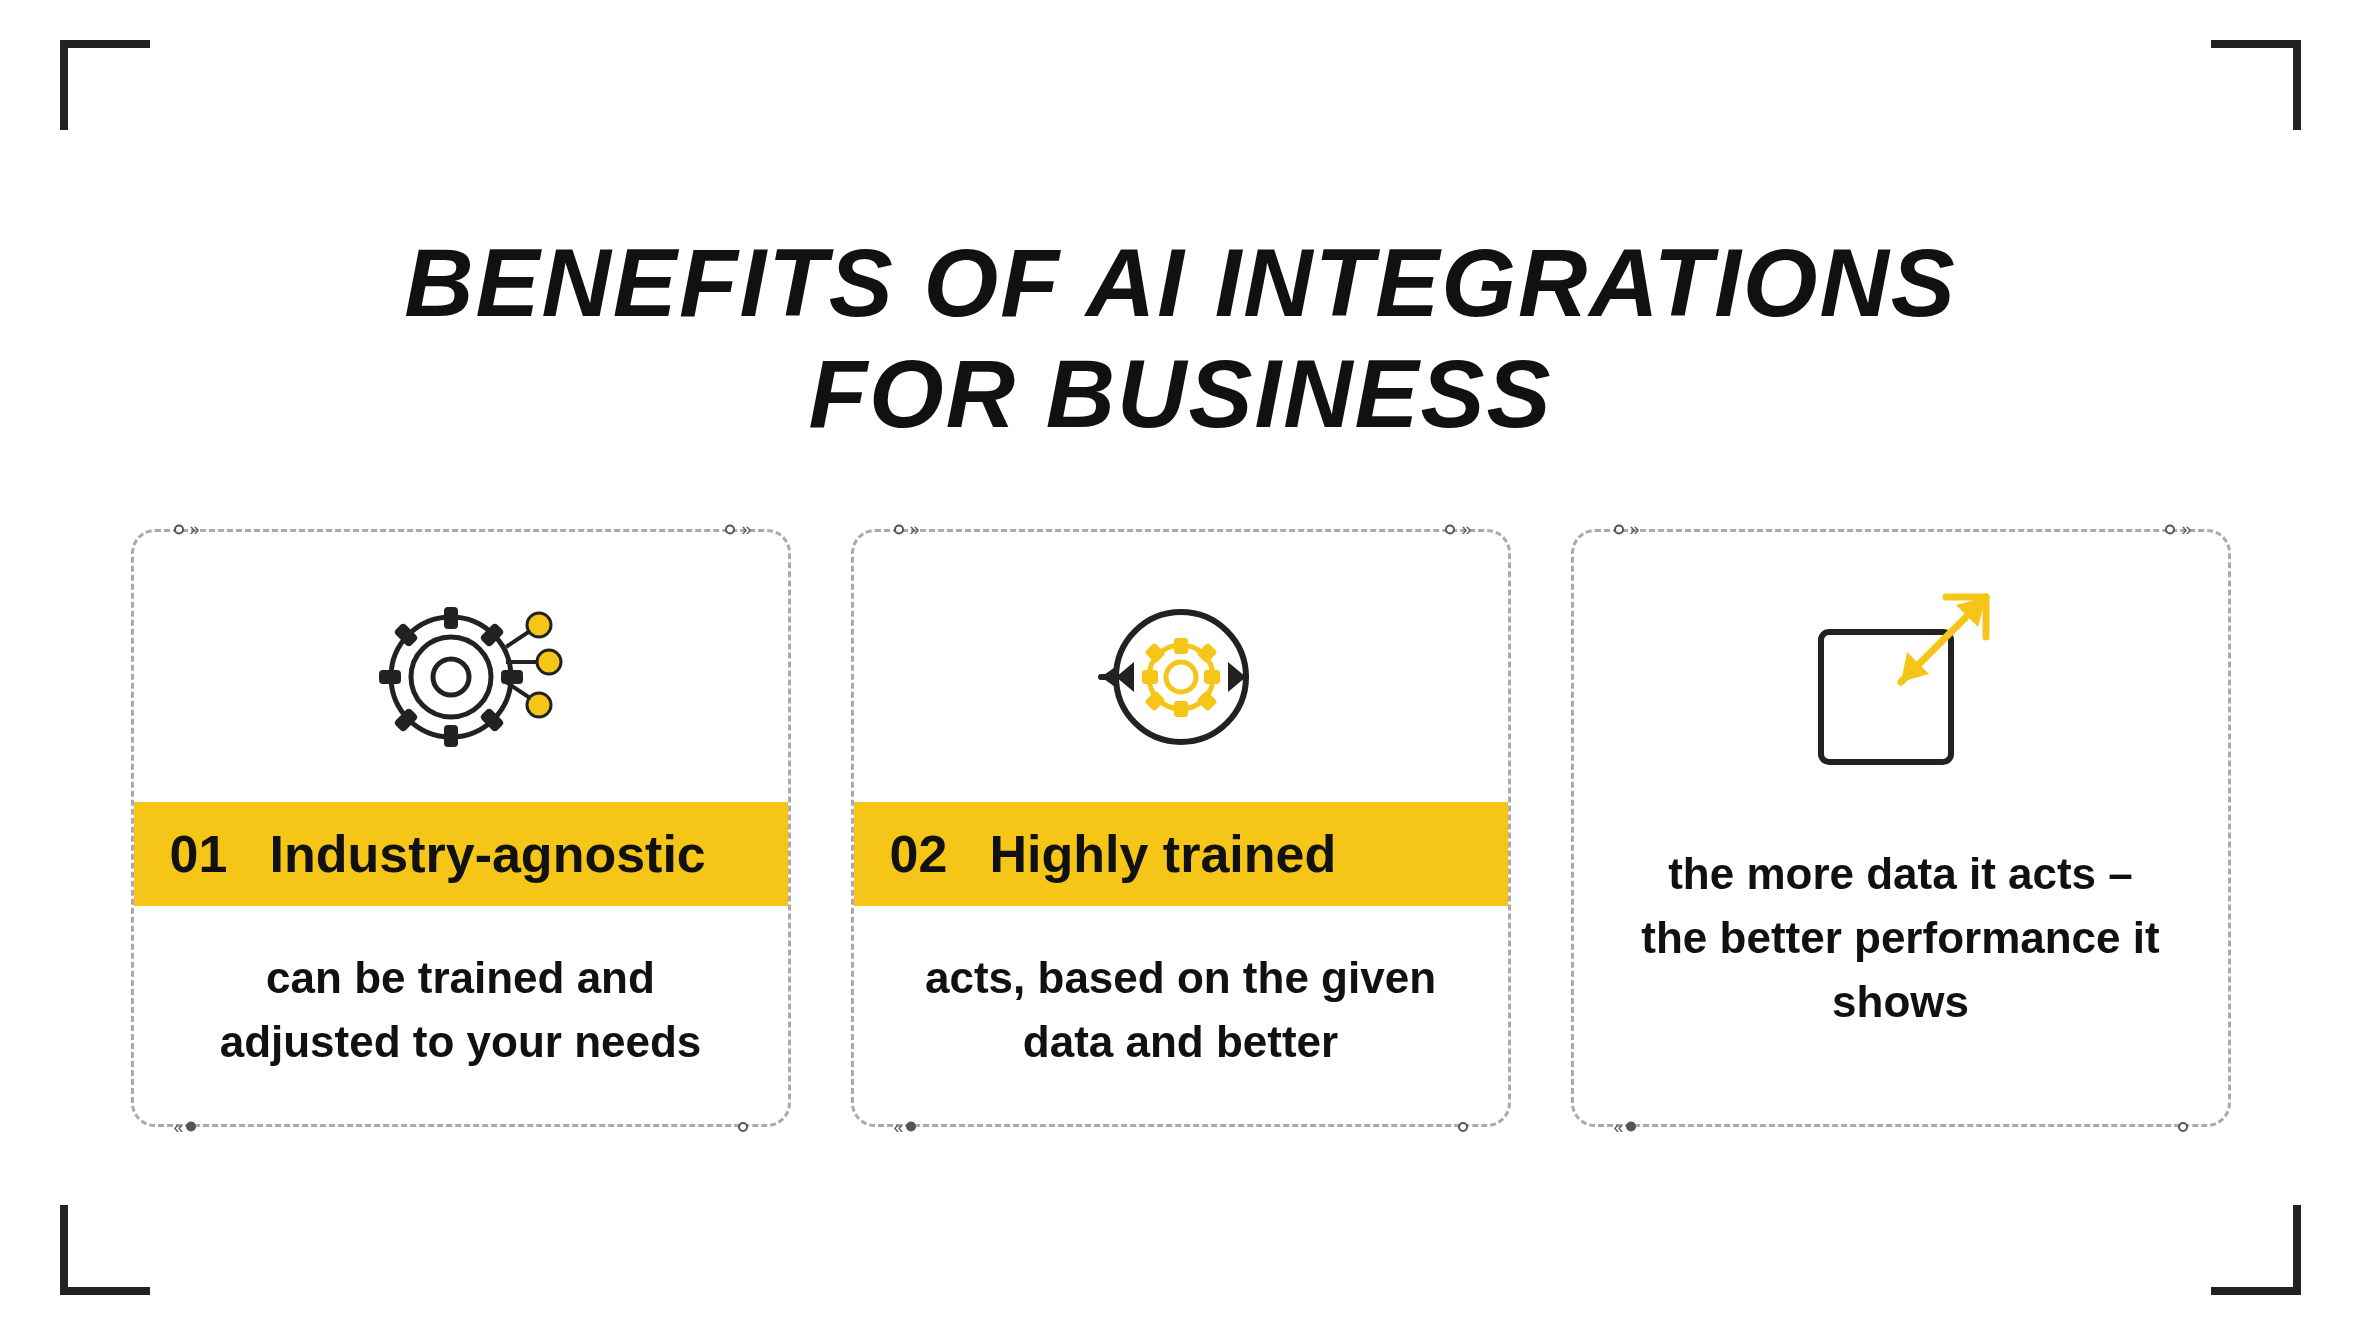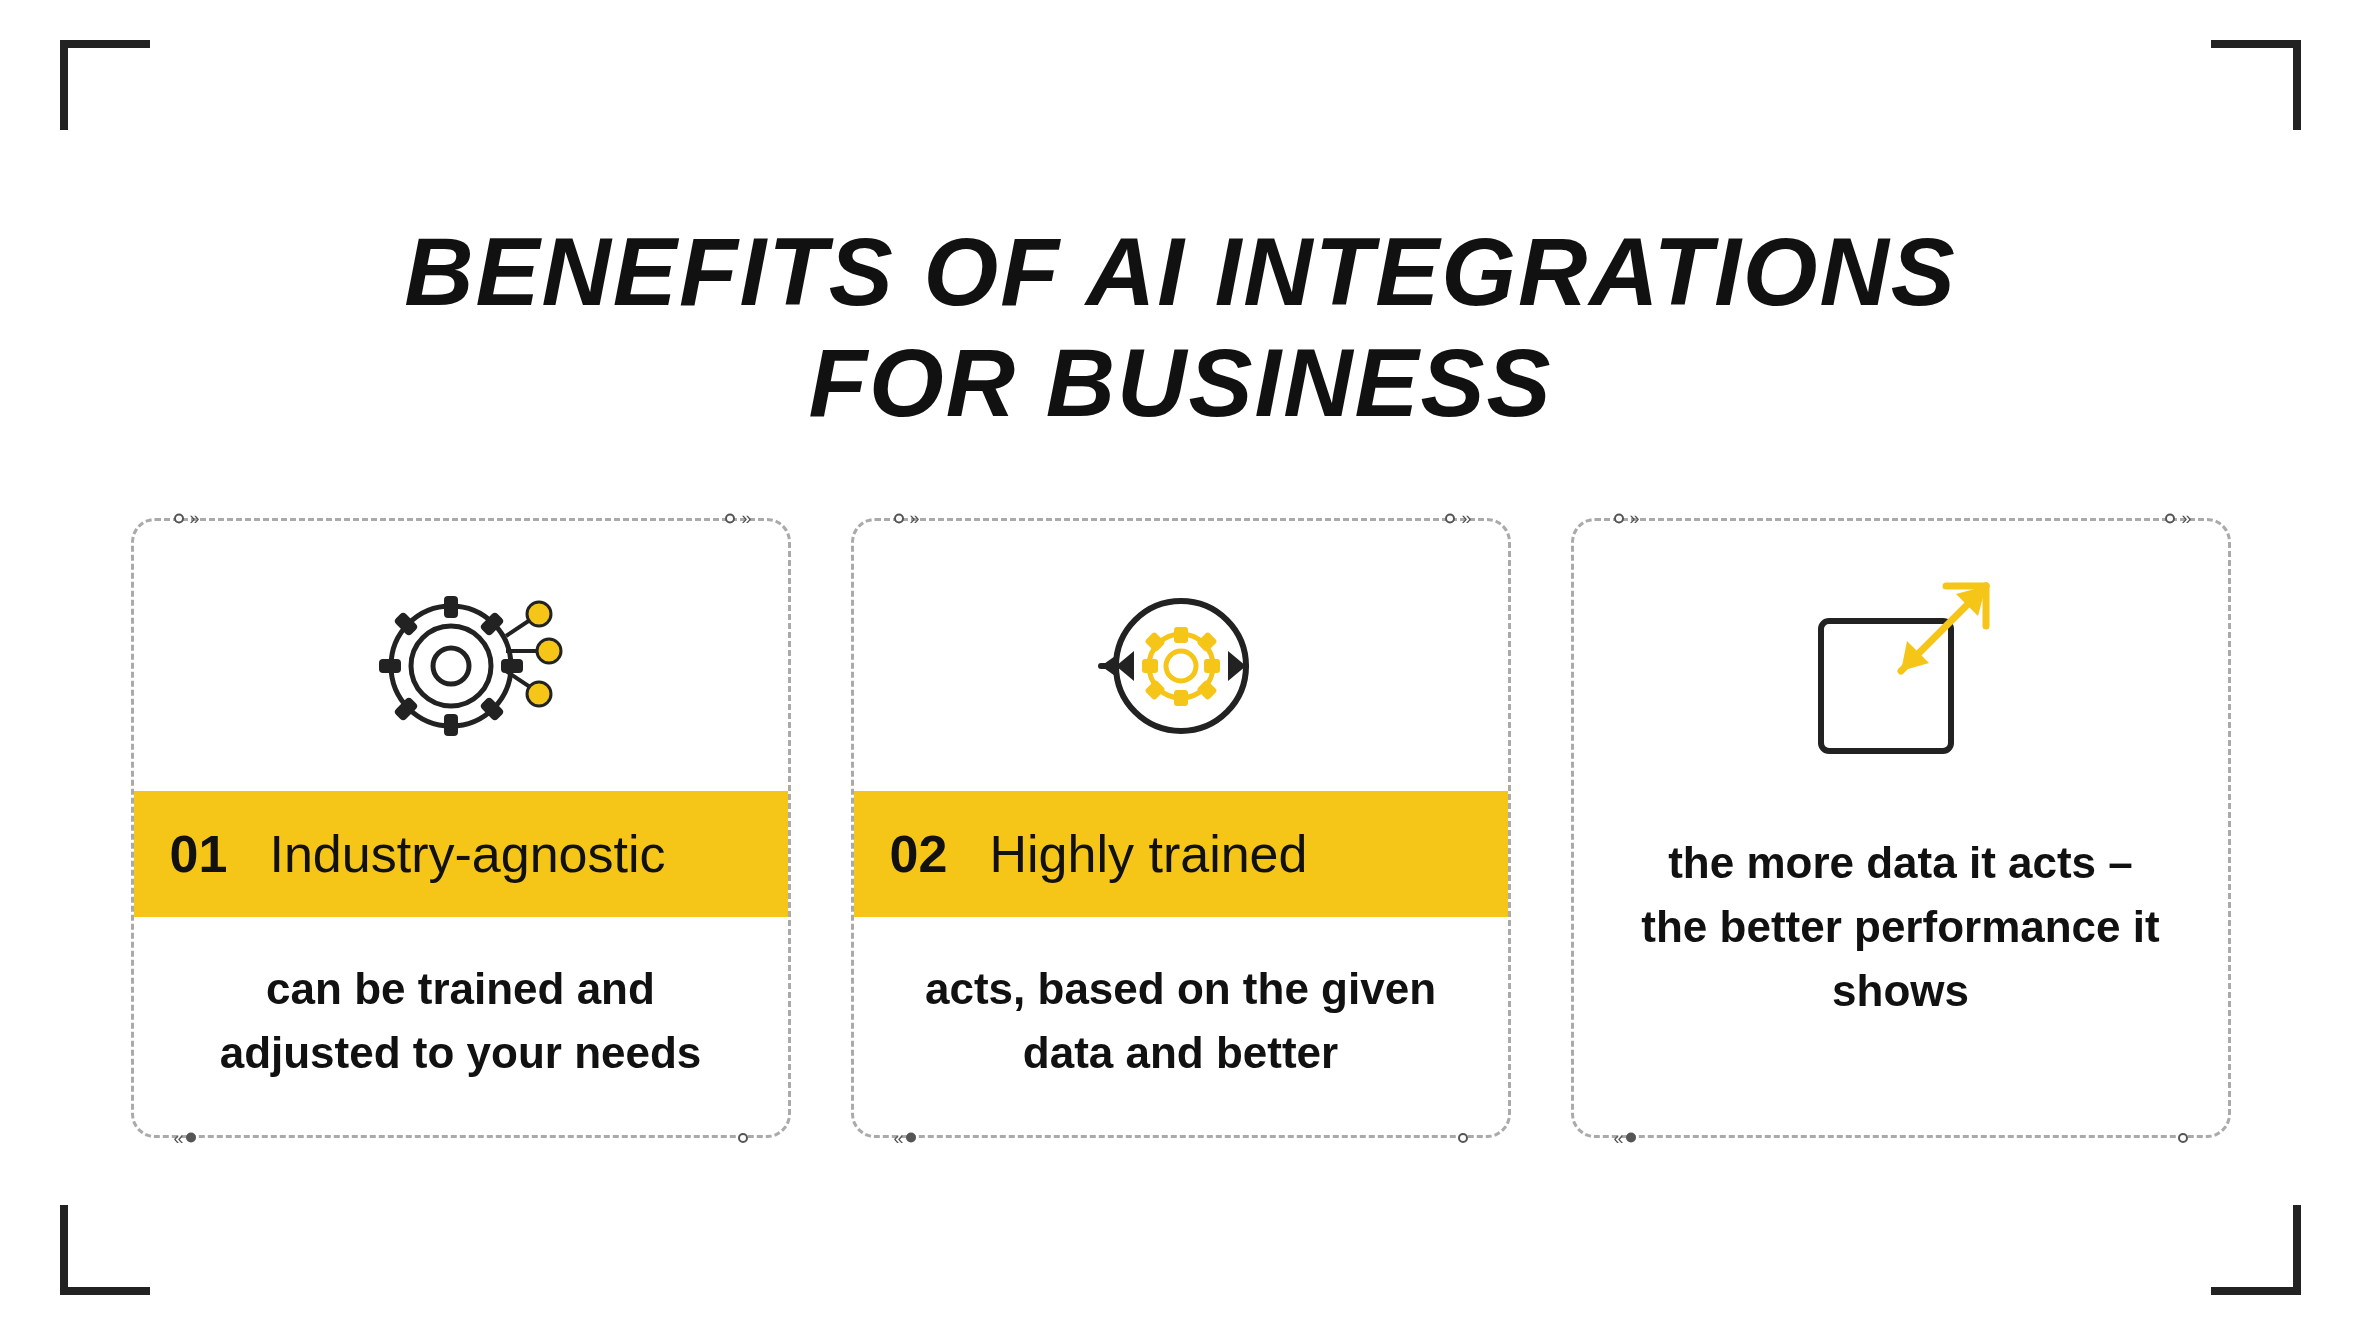--- a/index.html
+++ b/index.html
@@ -137,34 +137,34 @@
       display: flex;
       align-items: center;
       justify-content: center;
       padding: 50px 0 30px 0;
       height: 270px;
     }
 
     .card-label {
       width: 100%;
       background: #F5C518;
-      padding: 33px 36px;
+      padding: 22px 36px;
       display: flex;
       align-items: center;
       gap: 20px;
     }
     .card-label-number {
       font-size: 52px;
       font-weight: 900;
       color: #111;
       min-width: 80px;
     }
     .card-label-text {
       font-size: 52px;
-      font-weight: 400;
+      font-weight: 700;
       color: #111;
     }
 
     .card-body {
       padding: 40px 60px 10px 60px;
       text-align: center;
       font-size: 44px;
       font-weight: 700;
       color: #111;
       line-height: 1.45;

